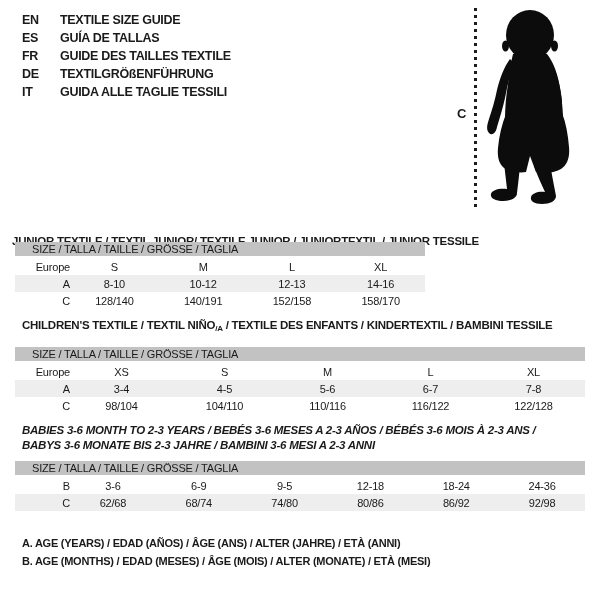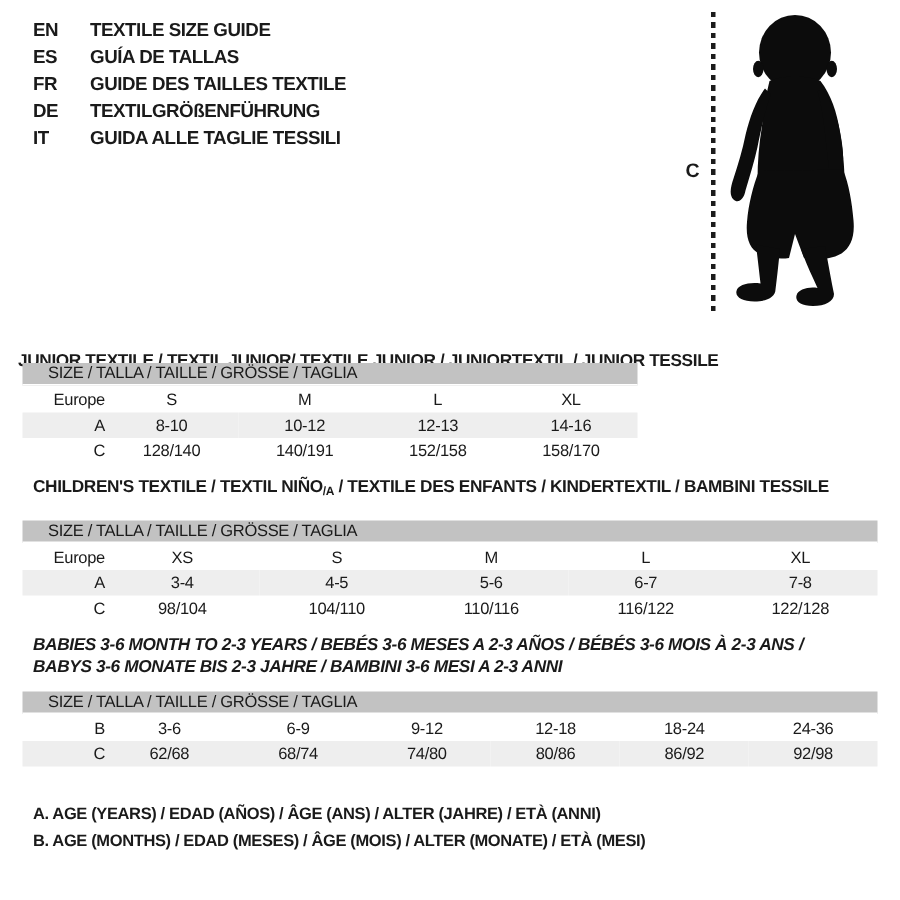--- a/index.html
+++ b/index.html
@@ -185,21 +185,21 @@
         <col>
         <col>
         <col>
         <col>
       </colgroup>
     <tbody>
       <tr>
         <td class="lbl">B</td>
         <td>3-6</td>
         <td>6-9</td>
-        <td>9-12</td>
+        <td>9-5</td>
         <td>12-18</td>
         <td>18-24</td>
         <td>24-36</td>
       </tr>
       <tr class="alt">
         <td class="lbl">C</td>
         <td>62/68</td>
         <td>68/74</td>
         <td>74/80</td>
         <td>80/86</td>

